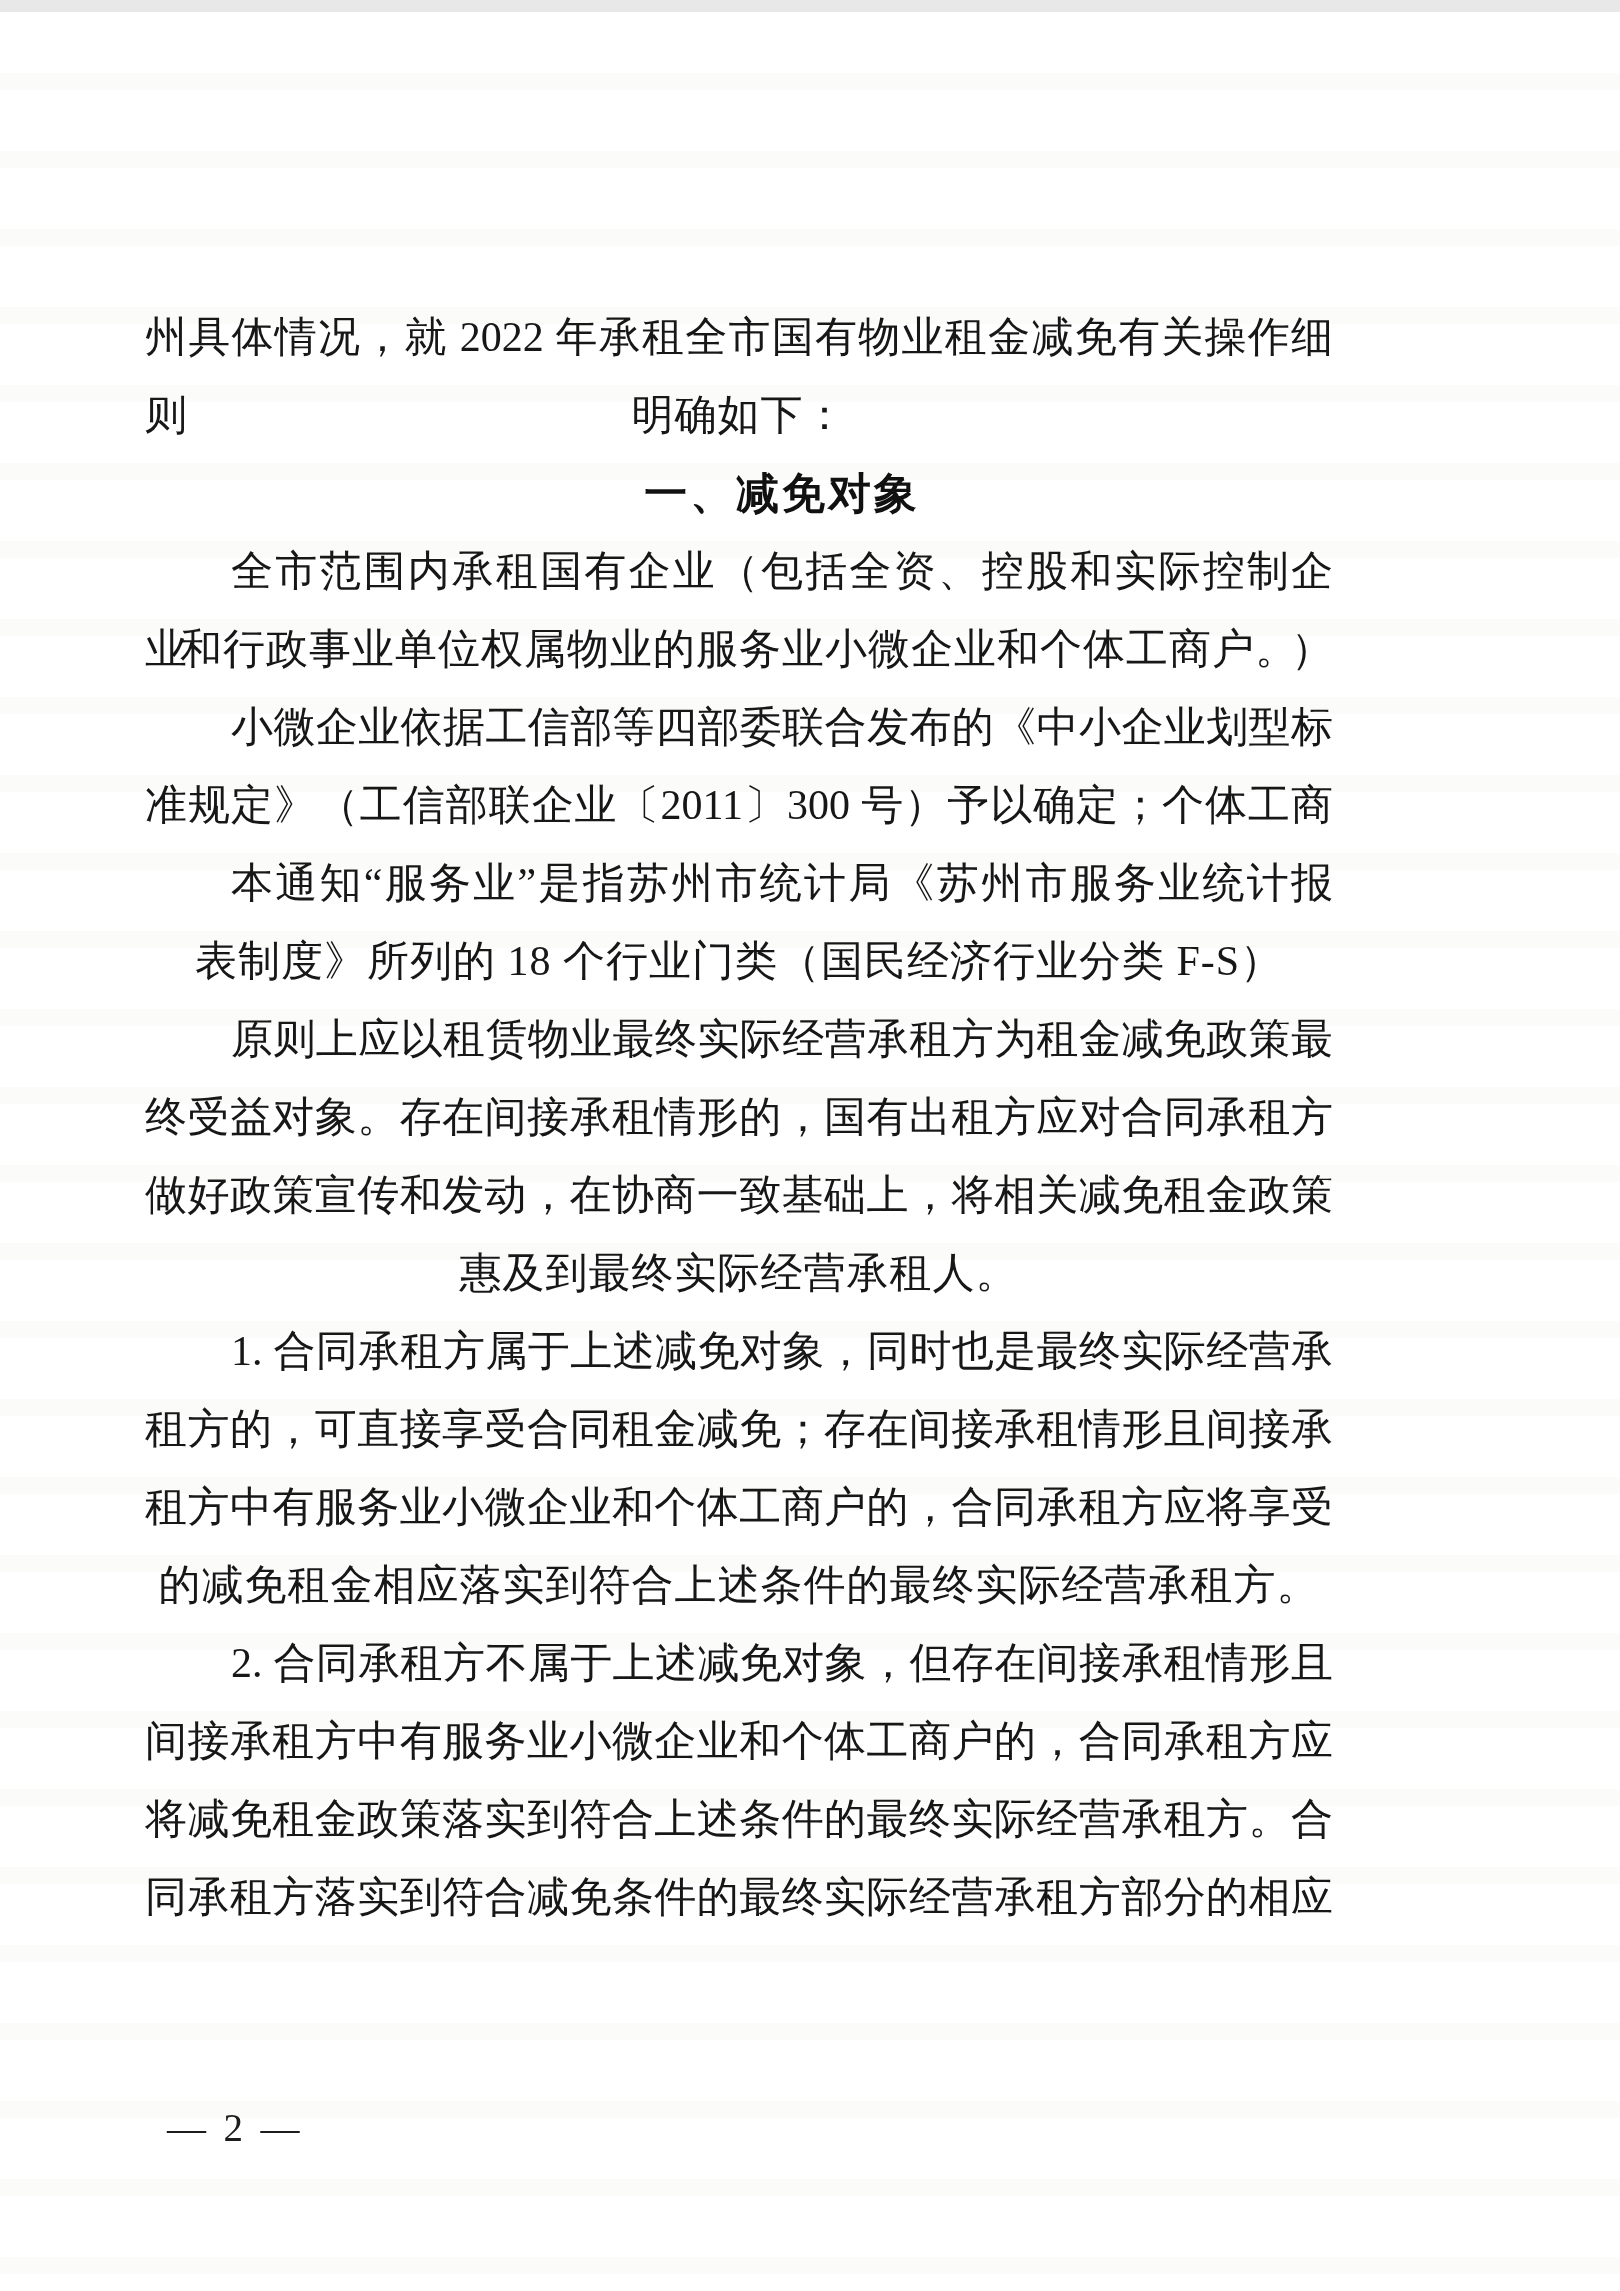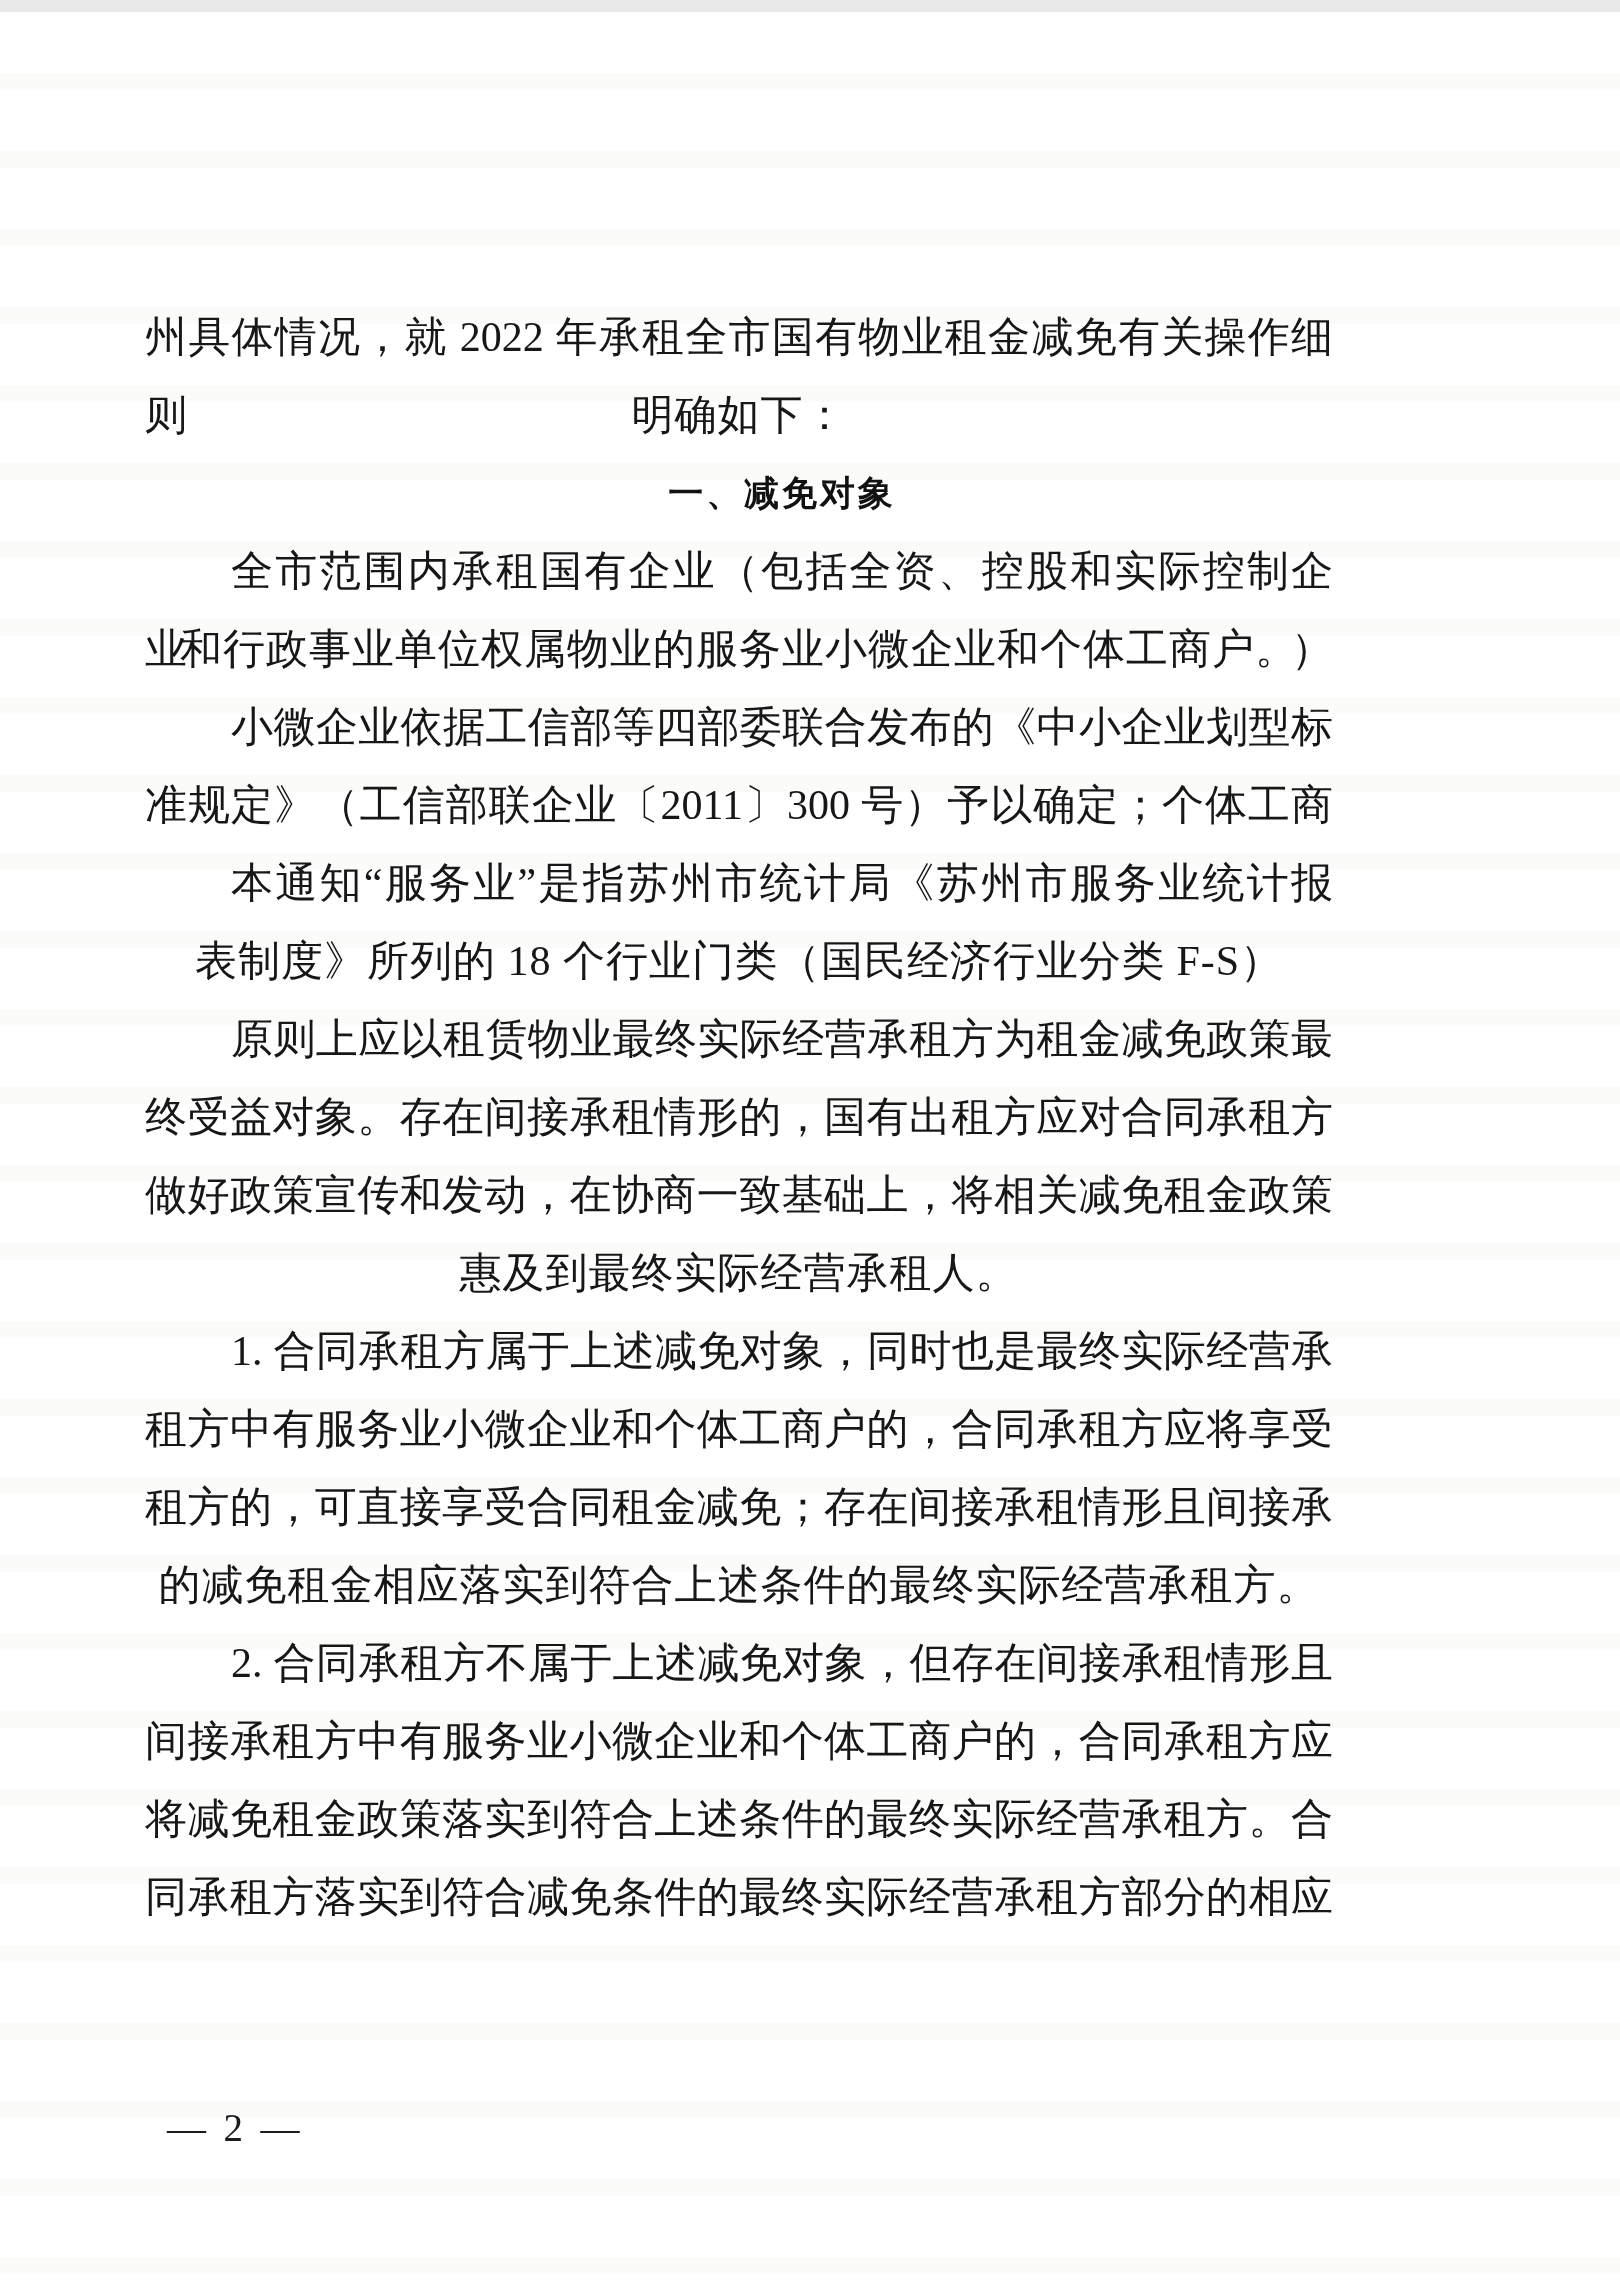--- a/index.html
+++ b/index.html
@@ -41,21 +41,21 @@
     text-align: justify;
     text-align-last: justify;
     letter-spacing: 0;
   }
   .line.indent {
     text-indent: 86px;
   }
   .line.heading {
     font-family: "Liberation Sans", "DejaVu Sans", sans-serif;
     font-weight: 700;
-    font-size: 35px;
+    font-size: 43px;
     letter-spacing: 2.9px;
     color: #111111;
   }
   .footer {
     position: absolute;
     left: 167px;
     top: 2086px;
     font-size: 39px;
     line-height: 59px;
     letter-spacing: 3.9px;
@@ -75,22 +75,22 @@
       <div class="line">和行政事业单位权属物业的服务业小微企业和个体工商户。</div>
       <div class="line indent justify">小微企业依据工信部等四部委联合发布的《中小企业划型标</div>
       <div class="line justify">准规定》（工信部联企业〔2011〕300 号）予以确定；个体工商</div>
       <div class="line indent justify">本通知“服务业”是指苏州市统计局《苏州市服务业统计报</div>
       <div class="line">表制度》所列的 18 个行业门类（国民经济行业分类 F-S）</div>
       <div class="line indent justify">原则上应以租赁物业最终实际经营承租方为租金减免政策最</div>
       <div class="line justify">终受益对象。存在间接承租情形的，国有出租方应对合同承租方</div>
       <div class="line justify">做好政策宣传和发动，在协商一致基础上，将相关减免租金政策</div>
       <div class="line">惠及到最终实际经营承租人。</div>
       <div class="line indent justify">1. 合同承租方属于上述减免对象，同时也是最终实际经营承</div>
+      <div class="line justify">租方的，可直接享受合同租金减免；存在间接承租情形且间接承</div>
       <div class="line justify">租方中有服务业小微企业和个体工商户的，合同承租方应将享受</div>
-      <div class="line justify">租方的，可直接享受合同租金减免；存在间接承租情形且间接承</div>
       <div class="line">的减免租金相应落实到符合上述条件的最终实际经营承租方。</div>
       <div class="line indent justify">2. 合同承租方不属于上述减免对象，但存在间接承租情形且</div>
       <div class="line justify">间接承租方中有服务业小微企业和个体工商户的，合同承租方应</div>
       <div class="line justify">将减免租金政策落实到符合上述条件的最终实际经营承租方。合</div>
       <div class="line justify">同承租方落实到符合减免条件的最终实际经营承租方部分的相应</div>
     </div>
   <div class="footer">— 2 —</div>
 </div>
 
 

